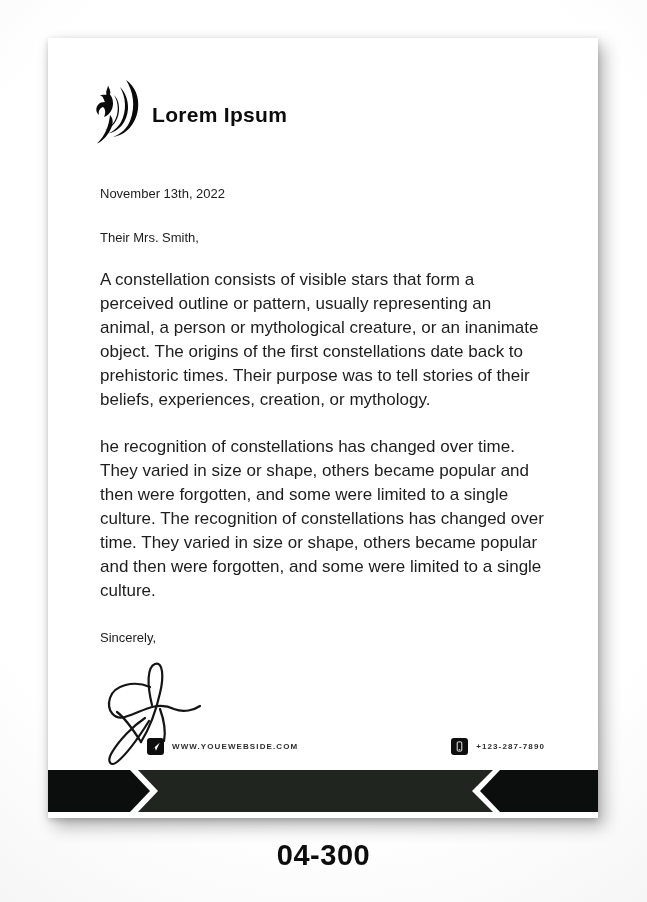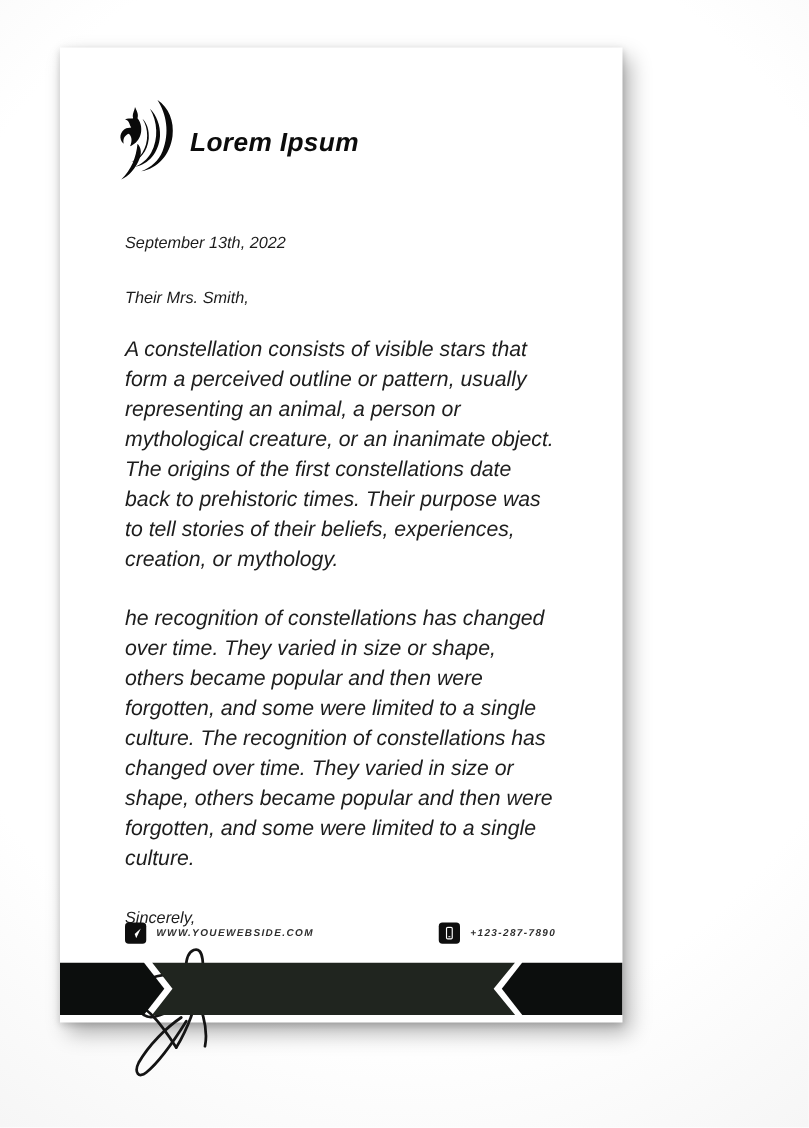--- a/index.html
+++ b/index.html
@@ -10,24 +10,23 @@
   }
   .stage {
     position: relative;
     width: 647px; height: 902px;
     background: radial-gradient(120% 95% at 50% 42%, #ffffff 52%, #ebebeb 100%);
     overflow: hidden;
   }
   .paper {
     position: absolute;
     left: 48px; top: 38px;
-    width: 450px; height: 780px;
+    width: 550px; height: 780px;
     background: #ffffff;
     box-shadow: 6px 8px 16px rgba(0,0,0,0.30), 0 2px 6px rgba(0,0,0,0.18);
-    font-style: italic;
   }
   .content {
     position: absolute;
     left: 52px; right: 53px; top: 0;
   }
   .logo-row {
     margin-top: 42px;
     margin-left: -10px;
     display: flex;
     align-items: center;
@@ -53,21 +52,21 @@
   .closing { margin-top: 27px; font-size: 13px; color: #1c1c1c; }
   .signature { margin-top: 12px; margin-left: -6px; width: 150px; height: 120px; }
   .footer-row {
     position: absolute;
     left: 52px; right: 53px;
     top: 700px;
     display: flex;
     justify-content: space-between;
     align-items: center;
   }
-  .footer-item { display: flex; align-items: center; }
+  .footer-item { display: flex; align-items: center; margin-left: 47px; }
   .footer-icon {
     width: 17px; height: 17px;
     background: #0e0e0e;
     border-radius: 3px;
     display: flex; align-items: center; justify-content: center;
     flex: 0 0 auto;
   }
   .footer-icon svg { width: 11px; height: 11px; display: block; }
   .footer-text {
     margin-left: 8px;
@@ -110,21 +109,21 @@
             <path d="M72 0 C86 22 92 52 80 82 C74 97 62 108 46 114 C72 110 92 88 96 58 C99 34 90 12 72 0 Z"></path>
             <path d="M60 14 C72 34 74 62 62 84 C56 95 46 103 36 107 C58 103 74 84 76 58 C77 40 70 24 60 14 Z"></path>
             <path d="M48 30 C58 46 58 68 48 84 C43 92 35 98 28 100 C44 97 56 82 58 62 C59 48 55 37 48 30 Z"></path>
             <path d="M30 44 C26 38 28 33 20 31 C25 28 31 31 33 29 C31 22 35 18 36 11 C39 18 42 22 40 29 C46 36 48 48 44 58 C41 66 34 72 28 74 C32 66 31 58 26 54 C20 56 16 62 18 70 C9 62 12 50 22 45 Z"></path>
             <path d="M40 70 C38 92 30 112 14 127 C26 122 38 109 44 92 C47 83 45 75 40 70 Z"></path>
           </g>
         </svg>
         <div class="brand-name">Lorem Ipsum</div>
       </div>
 
-      <div class="date-line">September 13th, 2022</div>
+      <div class="date-line">November 13th, 2022</div>
 
       <div class="salutation">Their Mrs. Smith,</div>
 
       <div class="para">A constellation consists of visible stars that form a perceived outline or pattern, usually representing an animal, a person or mythological creature, or an inanimate object. The origins of the first constellations date back to prehistoric times. Their purpose was to tell stories of their beliefs, experiences, creation, or mythology.</div>
       <div class="para">he recognition of constellations has changed over time. They varied in size or shape, others became popular and then were forgotten, and some were limited to a single culture. The recognition of constellations has changed over time. They varied in size or shape, others became popular and then were forgotten, and some were limited to a single culture.</div>
 
       <div class="closing">Sincerely,</div>
 
       <svg class="signature" viewBox="0 0 150 120" xmlns="http://www.w3.org/2000/svg" fill="none" stroke="#141414" stroke-width="2.2" stroke-linecap="round">
         <path d="M58 48 C53 28 53 10 61 7 C69 4 70 20 66 36 C62 54 55 72 47 85"></path>
@@ -163,14 +162,15 @@
     <div class="ribbon">
       <svg viewBox="0 0 550 42" preserveAspectRatio="none" xmlns="http://www.w3.org/2000/svg">
         <polygon points="0,0 82,0 102,21 82,42 0,42" fill="#0c0e0d"></polygon>
         <polygon points="90,0 445,0 424,21 445,42 90,42 110,21" fill="#20251f"></polygon>
         <polygon points="452,0 550,0 550,42 452,42 432,21" fill="#0c0e0d"></polygon>
       </svg>
     </div>
 
   </div>
 
+  <div class="bottom-label">04-300</div>
 
 </div>
 
 </body></html>

